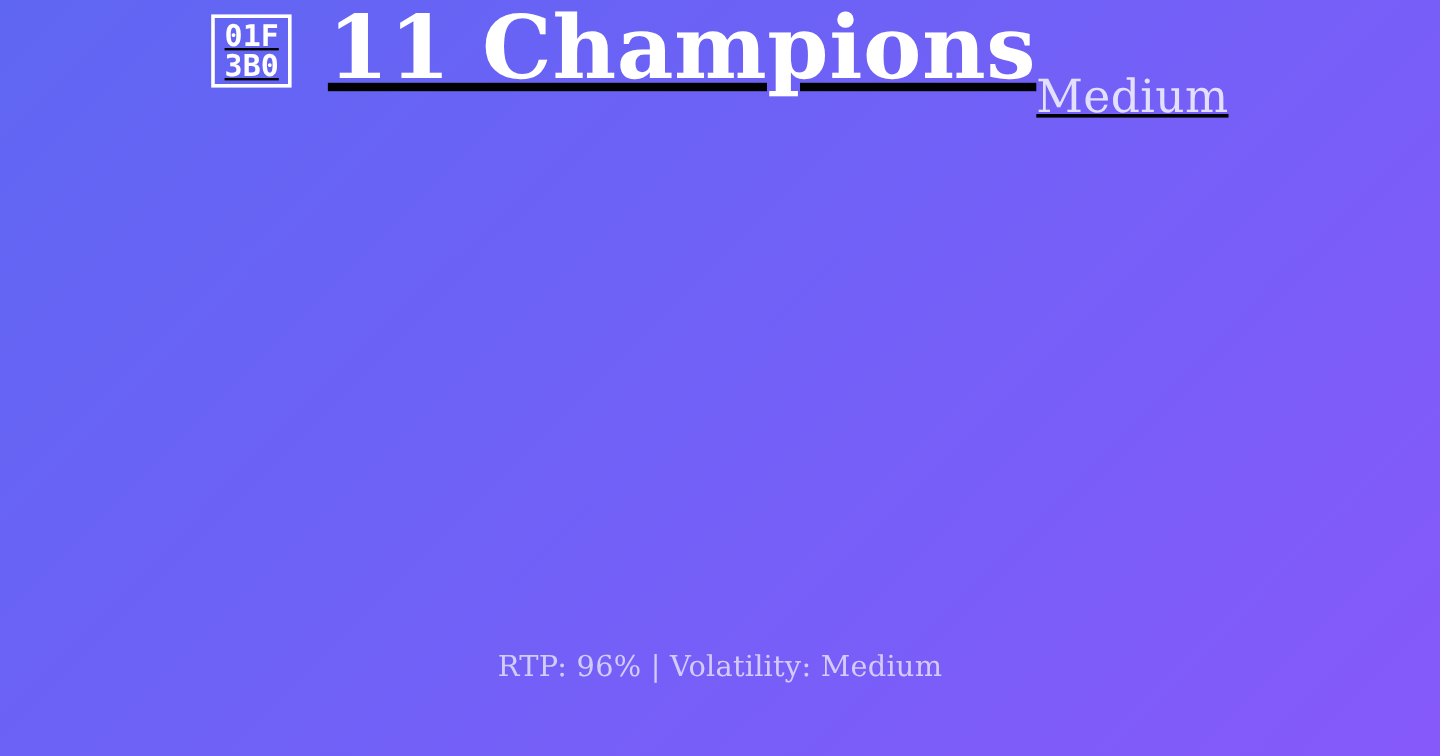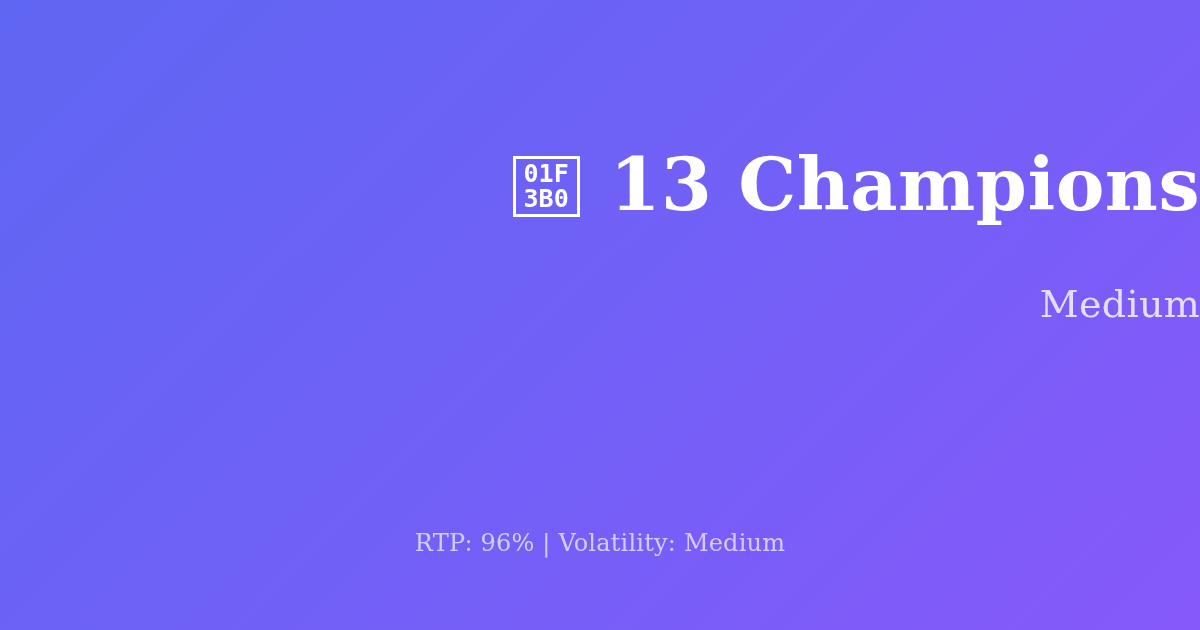--- a/index.html
+++ b/index.html
@@ -27,23 +27,24 @@
   }
 
   
   .title-row {
     position: absolute;
     top: 0;
     left: 0;
     right: 0;
     height: 470px;
     display: flex;
-    flex-direction: column;
-    align-items: flex-end;
+    flex-direction: row;
+    align-items: flex-start;
     justify-content: center;
+    text-decoration: underline;
   }
 
   .headline {
     display: flex;
     align-items: center;
     justify-content: center;
     gap: 30px;
     white-space: nowrap;
   }
 
@@ -88,21 +89,21 @@
     color: rgba(255, 255, 255, 0.80);
     margin-top: 58px;
     letter-spacing: 0.3px;
   }
 
   
   .meta-footer {
     position: absolute;
     left: 0;
     right: 0;
-    top: 528px;
+    top: 540px;
     text-align: center;
   }
 
   .meta-text {
     font-family: "DejaVu Serif", "Liberation Serif", serif;
     font-weight: normal;
     font-size: 24px;
     line-height: 30px;
     color: rgba(255, 255, 255, 0.68);
     letter-spacing: 0.2px;
@@ -115,21 +116,21 @@
 
   <div class="title-row">
 
     <div class="headline">
 
       <span class="tofu-glyph">
         <span class="tofu-line">01F</span>
         <span class="tofu-line">3B0</span>
       </span>
 
-      <h1 class="game-title">13 Champions</h1>
+      <h1 class="game-title">11 Champions</h1>
     </div>
 
     <div class="game-subtitle">Medium</div>
   </div>
 
   <div class="meta-footer">
     <span class="meta-text">RTP: 96% | Volatility: Medium</span>
   </div>
 
 </div>

